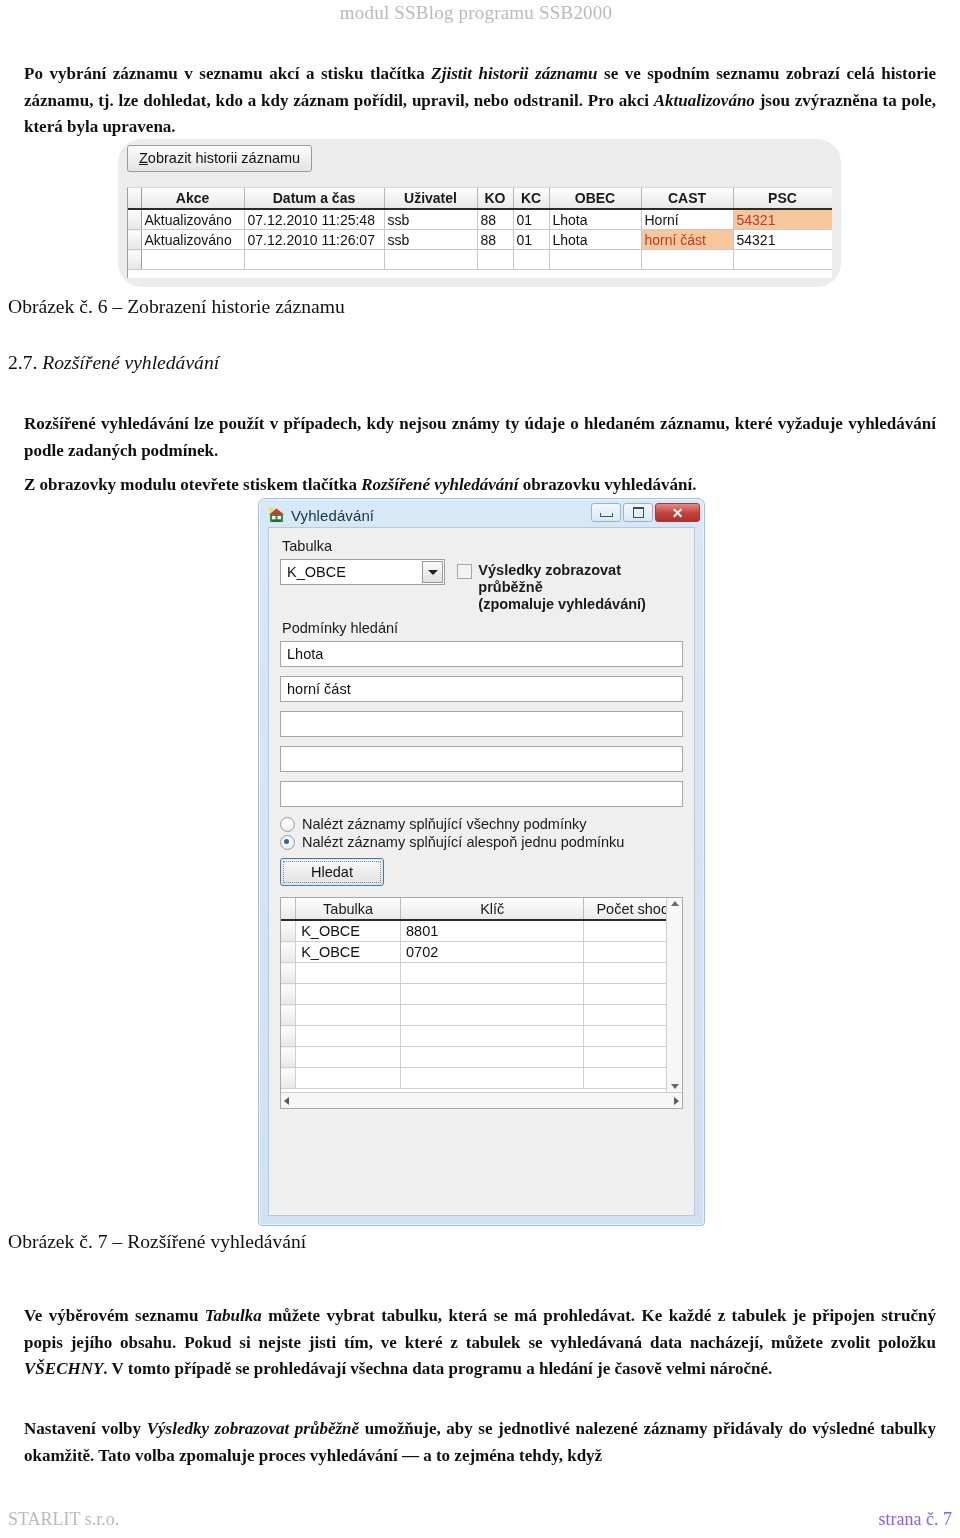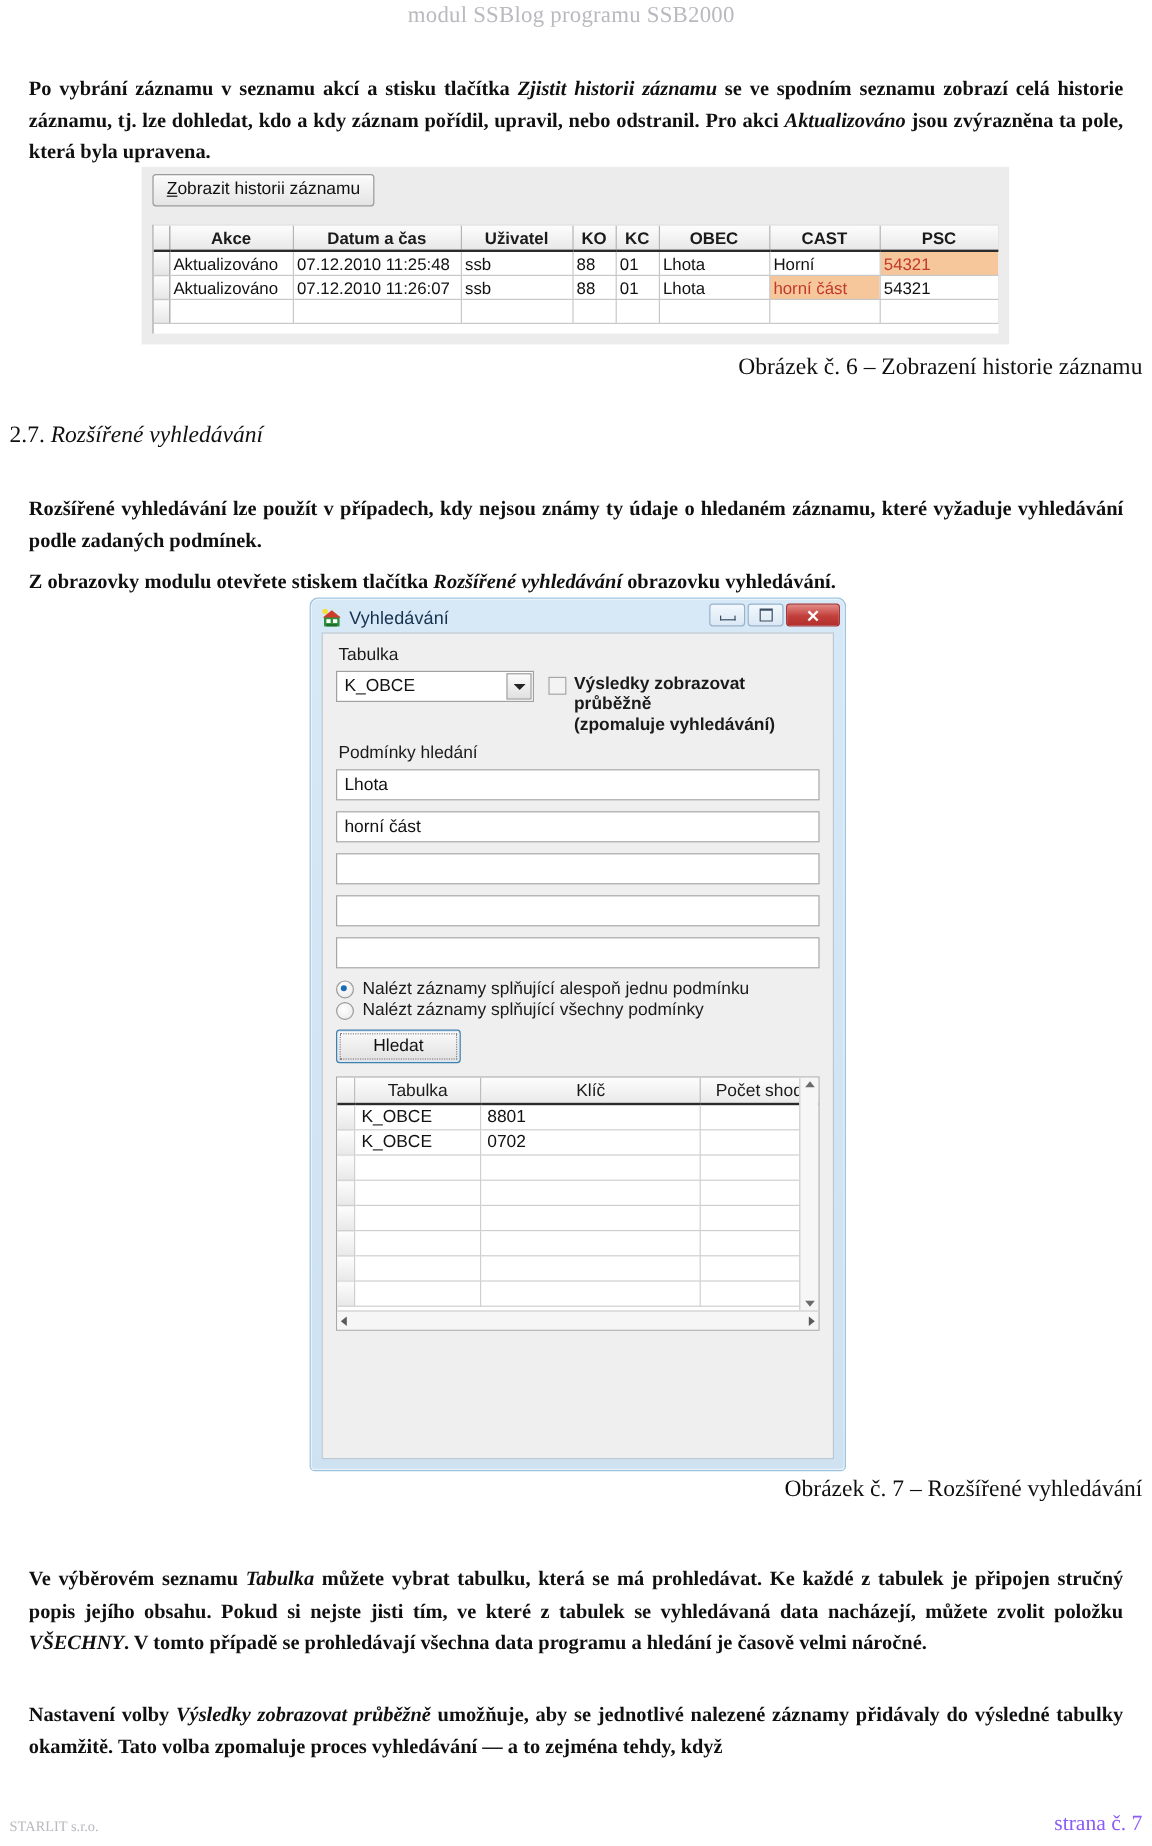--- a/index.html
+++ b/index.html
@@ -16,59 +16,60 @@
 
   
   .run-head {
     position: absolute; top: 2px; left: 0; width: 952px;
     text-align: center;
     font-size: 19px; letter-spacing: .2px;
     color: #b9b9bf;
   }
   .run-foot-left {
     position: absolute; bottom: 8px; left: 8px;
-    font-size: 12px; color: #b9b9bf;
+    font-size: 18px; color: #b9b9bf;
   }
   .run-foot-right {
     position: absolute; bottom: 8px; right: 8px;
     font-size: 18px; color: #8b5cf6;
   }
 
   
   .doc { position: absolute; left: 8px; top: 0; width: 944px; }
   p.para {
     margin: 16px;
     font-size: 17px;
     line-height: 26.5px;
     text-align: justify;
     text-justify: inter-word;
     color: #101010;
     font-weight: bold;
   }
   p.para i, .it { font-style: italic; }
 
   .caption {
-    text-align: right;
+    text-align: left;
     font-size: 19.6px;
     color: #101010;
   }
   .secheading {
     font-size: 19.6px;
     font-style: italic;
     color: #101010;
   }
   .secheading .secnum { font-style: normal; }
 
   
   #fig6 {
     position: absolute;
     left: 118px; top: 139px;
     width: 723px; height: 148px;
     background: #ececec;
     box-sizing: border-box;
+    border-radius: 24px;
   }
   #fig6 .btn-bar { padding: 6px 0 0 9px; }
   .win-button {
     display: inline-block;
     font-family: "Liberation Sans", sans-serif;
     font-size: 14.5px;
     color: #111;
     padding: 4px 11px 5px 11px;
     background: linear-gradient(#fbfbfb,#e4e4e4);
     border: 1px solid #9a9a9a;
@@ -453,26 +454,26 @@
 
     <div class="fld-label" style="margin-top:7px;">Podmínky hledání</div>
 
     <div class="txtfield">Lhota</div>
     <div class="txtfield">horní část</div>
     <div class="txtfield"></div>
     <div class="txtfield"></div>
     <div class="txtfield"></div>
 
     <div class="radio-row">
+      <span class="radio"></span>
+      <span class="radio-label">Nalézt záznamy splňující všechny podmínky</span>
+    </div>
+    <div class="radio-row">
       <span class="radio on"></span>
       <span class="radio-label">Nalézt záznamy splňující alespoň jednu podmínku</span>
-    </div>
-    <div class="radio-row">
-      <span class="radio"></span>
-      <span class="radio-label">Nalézt záznamy splňující všechny podmínky</span>
     </div>
 
     <div class="hledat-btn">
         <span>Hledat</span>
       </div>
 
     <div class="results">
       <table class="rgrid">
         <colgroup>
           <col style="width:14px">

